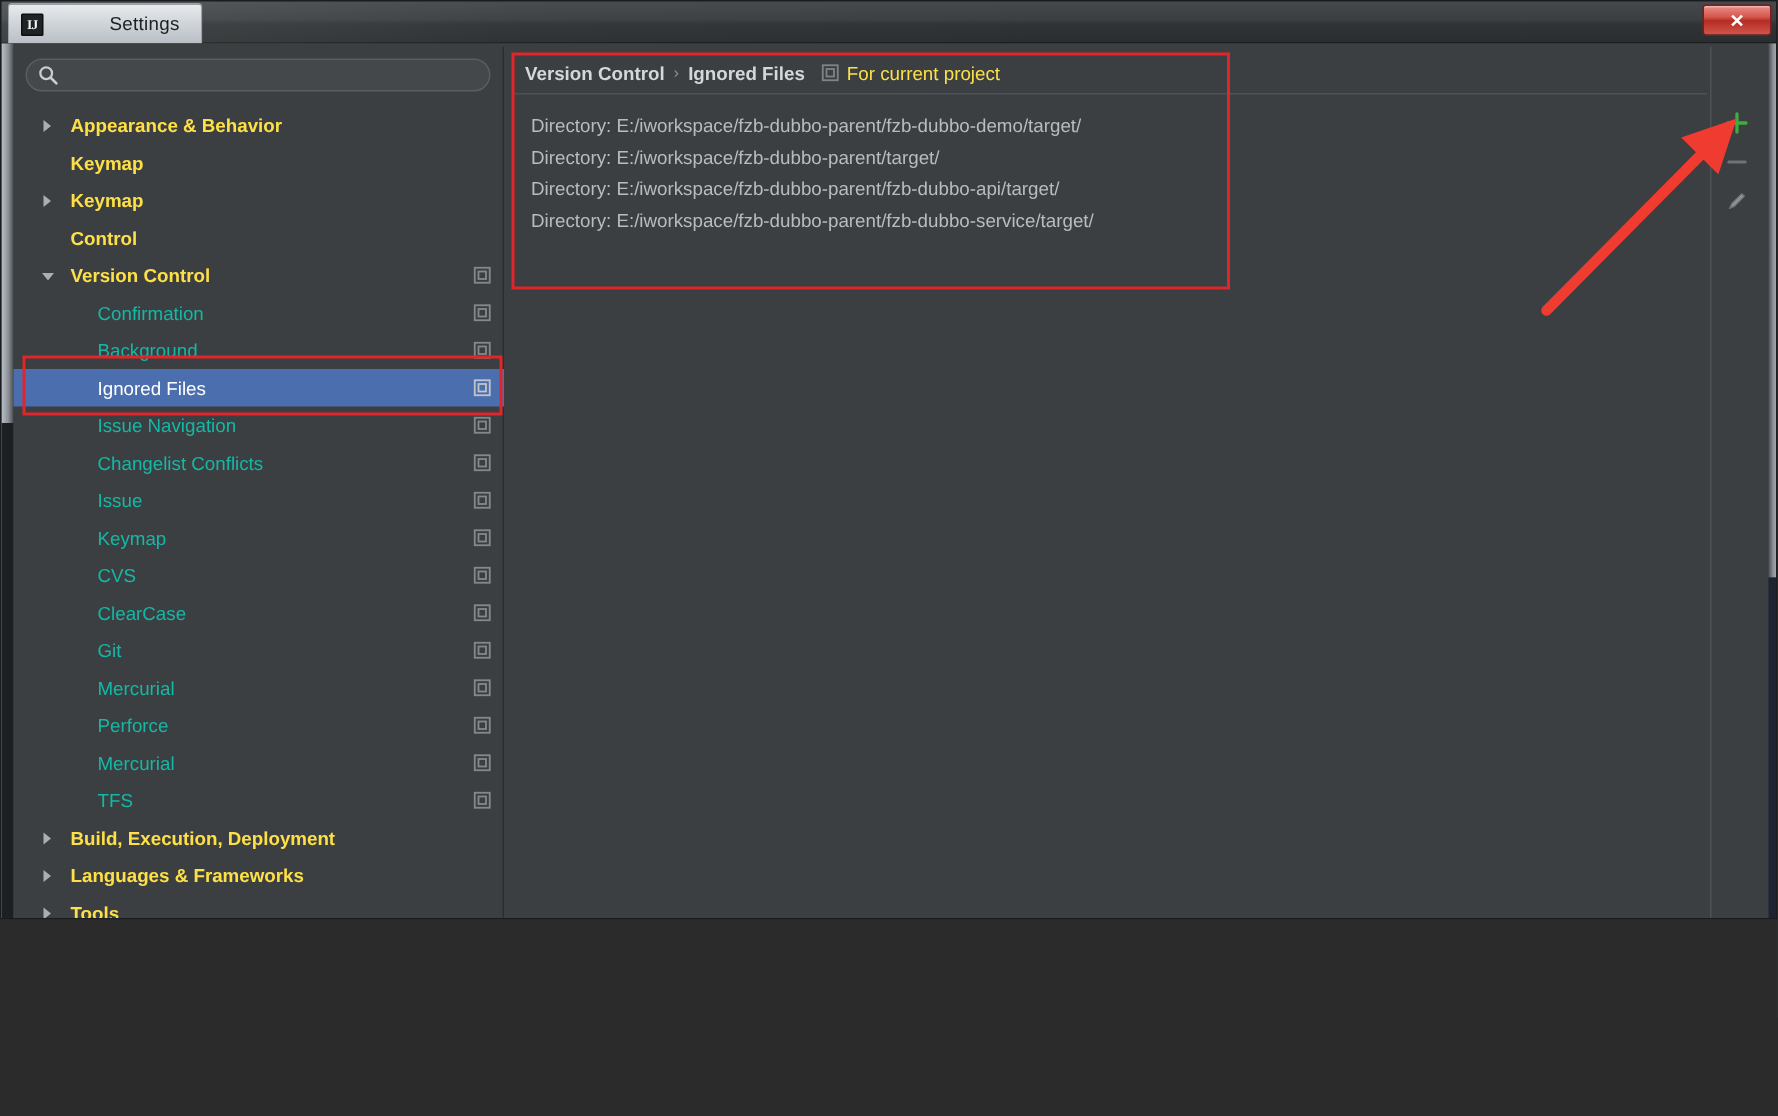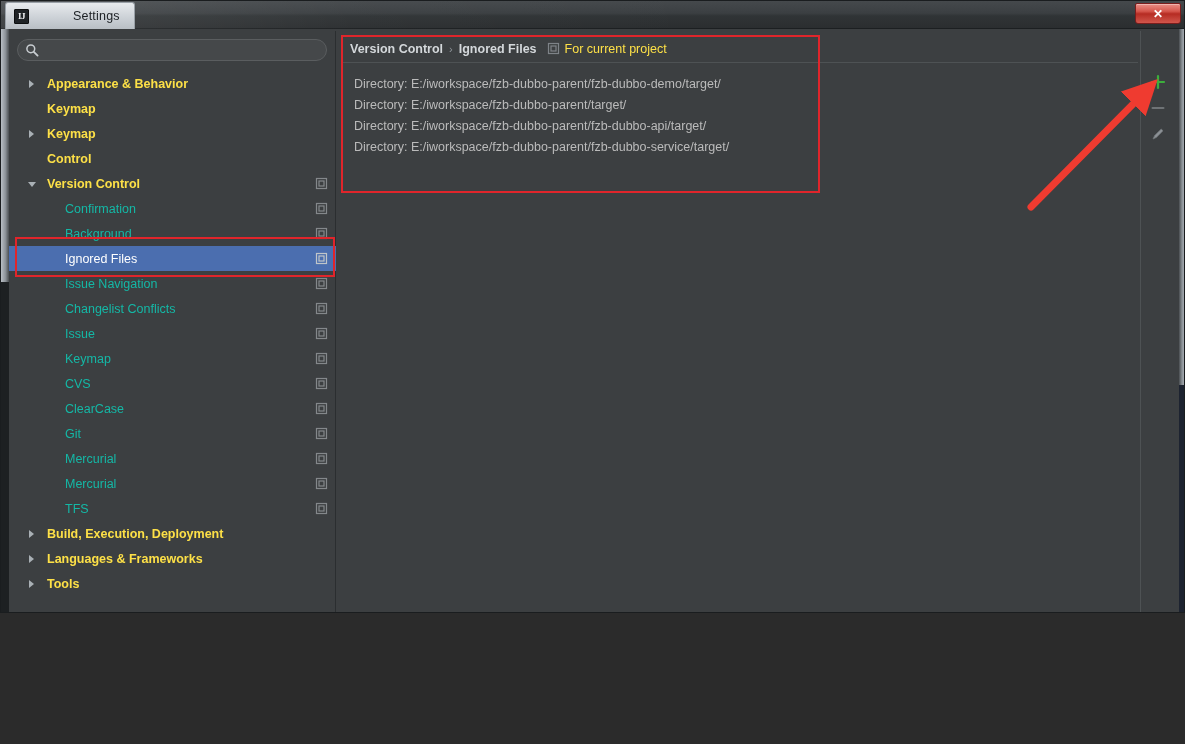--- a/index.html
+++ b/index.html
@@ -366,20 +366,27 @@
           </div>
           <div class="tree-row indent">
             <span class="label">Git</span>
             <svg class="scope-icon" viewBox="0 0 13 13">
               <rect x="1.5" y="1.5" width="10" height="10" fill="none" stroke="#c0c5c9" stroke-width="1.2"></rect>
               <rect x="4" y="4" width="5" height="5" fill="none" stroke="#c0c5c9" stroke-width="1.2"></rect>
             </svg>
           </div>
           <div class="tree-row indent">
             <span class="label">Mercurial</span>
+            <svg class="scope-icon" viewBox="0 0 13 13">
+              <rect x="1.5" y="1.5" width="10" height="10" fill="none" stroke="#c0c5c9" stroke-width="1.2"></rect>
+              <rect x="4" y="4" width="5" height="5" fill="none" stroke="#c0c5c9" stroke-width="1.2"></rect>
+            </svg>
+          </div>
+          <div class="tree-row indent">
+            <span class="label">Perforce</span>
             <svg class="scope-icon" viewBox="0 0 13 13">
               <rect x="1.5" y="1.5" width="10" height="10" fill="none" stroke="#c0c5c9" stroke-width="1.2"></rect>
               <rect x="4" y="4" width="5" height="5" fill="none" stroke="#c0c5c9" stroke-width="1.2"></rect>
             </svg>
           </div>
           <div class="tree-row indent">
             <span class="label">Mercurial</span>
             <svg class="scope-icon" viewBox="0 0 13 13">
               <rect x="1.5" y="1.5" width="10" height="10" fill="none" stroke="#c0c5c9" stroke-width="1.2"></rect>
               <rect x="4" y="4" width="5" height="5" fill="none" stroke="#c0c5c9" stroke-width="1.2"></rect>

